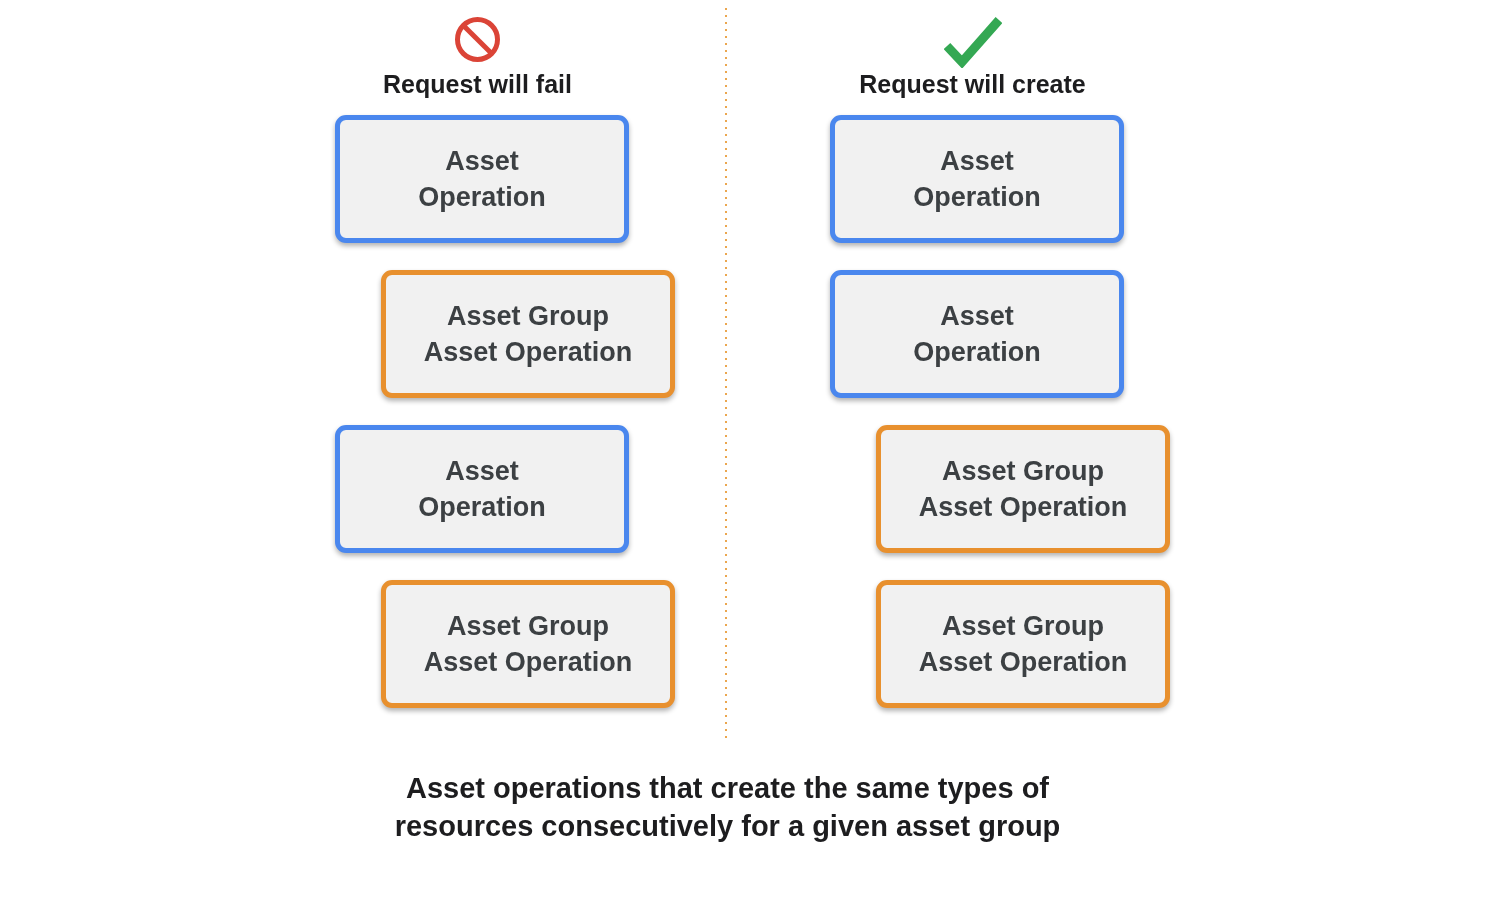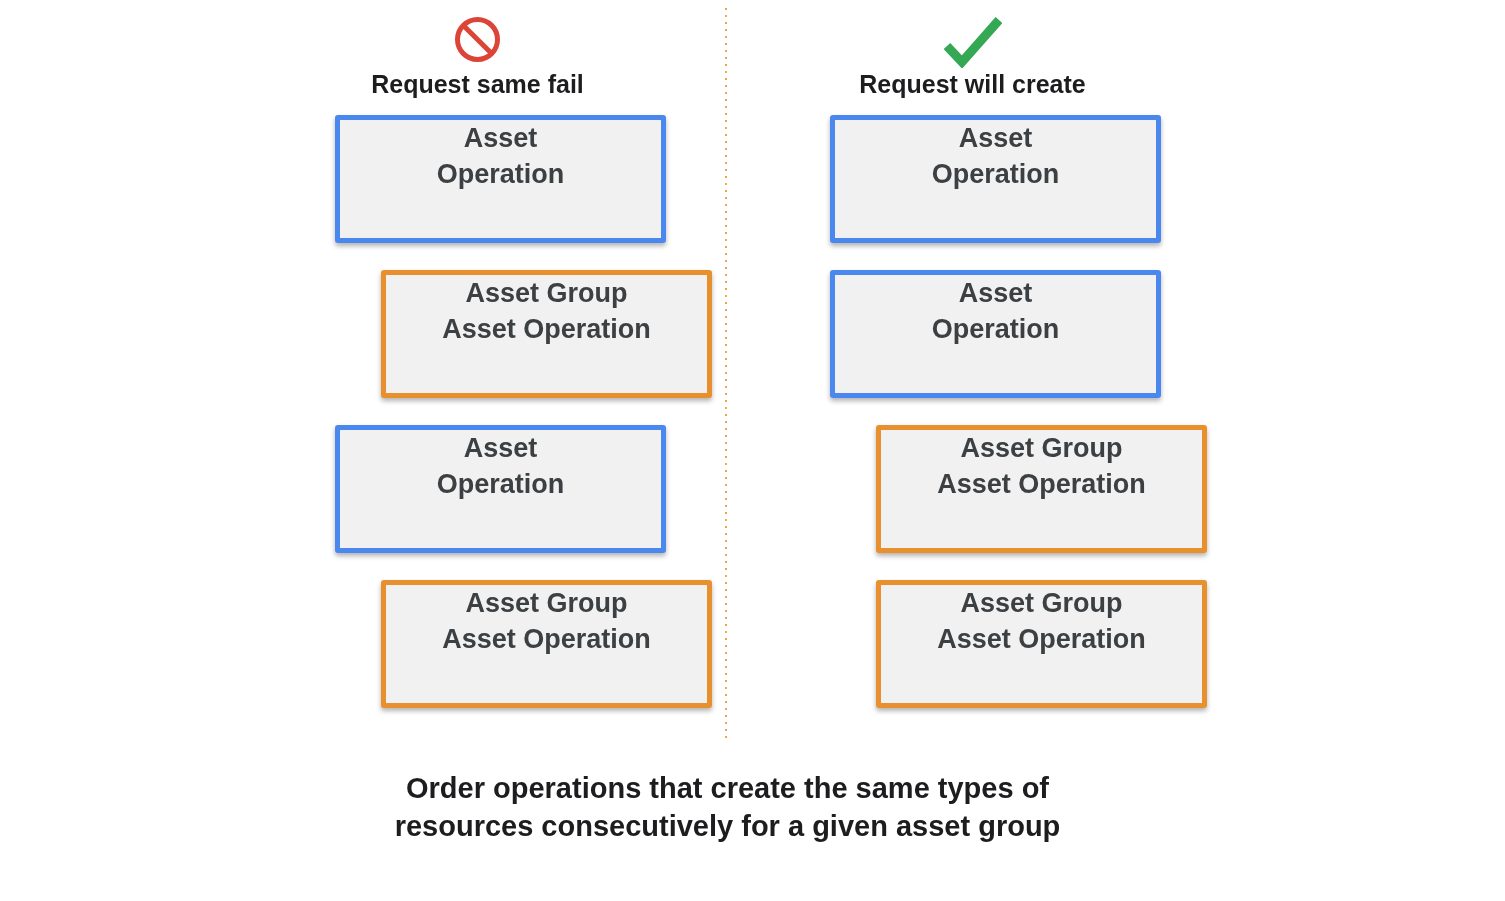--- a/index.html
+++ b/index.html
@@ -27,28 +27,29 @@
     margin-bottom: 2px;
   }
   .col-title {
     font-size: 25px;
     font-weight: bold;
     color: #1d1d1f;
     white-space: nowrap;
   }
   .box {
     position: absolute;
-    width: 331px;
+    width: 294px;
     height: 128px;
     box-sizing: border-box;
     border: 5px solid #888;
-    border-radius: 3px;
+    border-radius: 11px;
     background: var(--box-fill, #F1F1F1);
     box-shadow: 0 3px 5px rgba(0,0,0,0.30);
     display: flex;
+    align-items: center;
     justify-content: center;
   }
   .box-label {
     white-space: pre-line;
     text-align: center;
     font-size: 27px;
     font-weight: bold;
     line-height: 1.35;
     color: var(--box-text, #3C4043);
   }
@@ -92,21 +93,21 @@
 
 <div class="canvas">
 
   <div class="col-header col-left">
     <span class="icon-wrap">
       <svg width="47" height="47" viewBox="0 0 47 47">
         <circle cx="23.5" cy="23.5" r="20" fill="none" style="stroke: var(--red, #DB4437);" stroke-width="5"></circle>
         <line x1="9.4" y1="9.4" x2="37.6" y2="37.6" style="stroke: var(--red, #DB4437);" stroke-width="5"></line>
       </svg>
     </span>
-    <div class="col-title">Request same fail</div>
+    <div class="col-title">Request will fail</div>
   </div>
 
   <div class="col-header col-right">
     <span class="icon-wrap">
       <svg width="58" height="52" viewBox="0 0 58 52">
         <path d="M3 30 L18 46 L55 4" fill="none" style="stroke: var(--green, #34A853);" stroke-width="9"></path>
       </svg>
     </span>
     <div class="col-title">Request will create</div>
   </div>
@@ -140,16 +141,16 @@
   </div>
   <div class="box box-orange col-right row-2">
     <span class="box-label">Asset Group
 Asset Operation</span>
   </div>
   <div class="box box-orange col-right row-3">
     <span class="box-label">Asset Group
 Asset Operation</span>
   </div>
 
-  <div class="caption">Order operations that create the same types of
+  <div class="caption">Asset operations that create the same types of
 resources consecutively for a given asset group</div>
 
 </div>
 
 </body></html>

